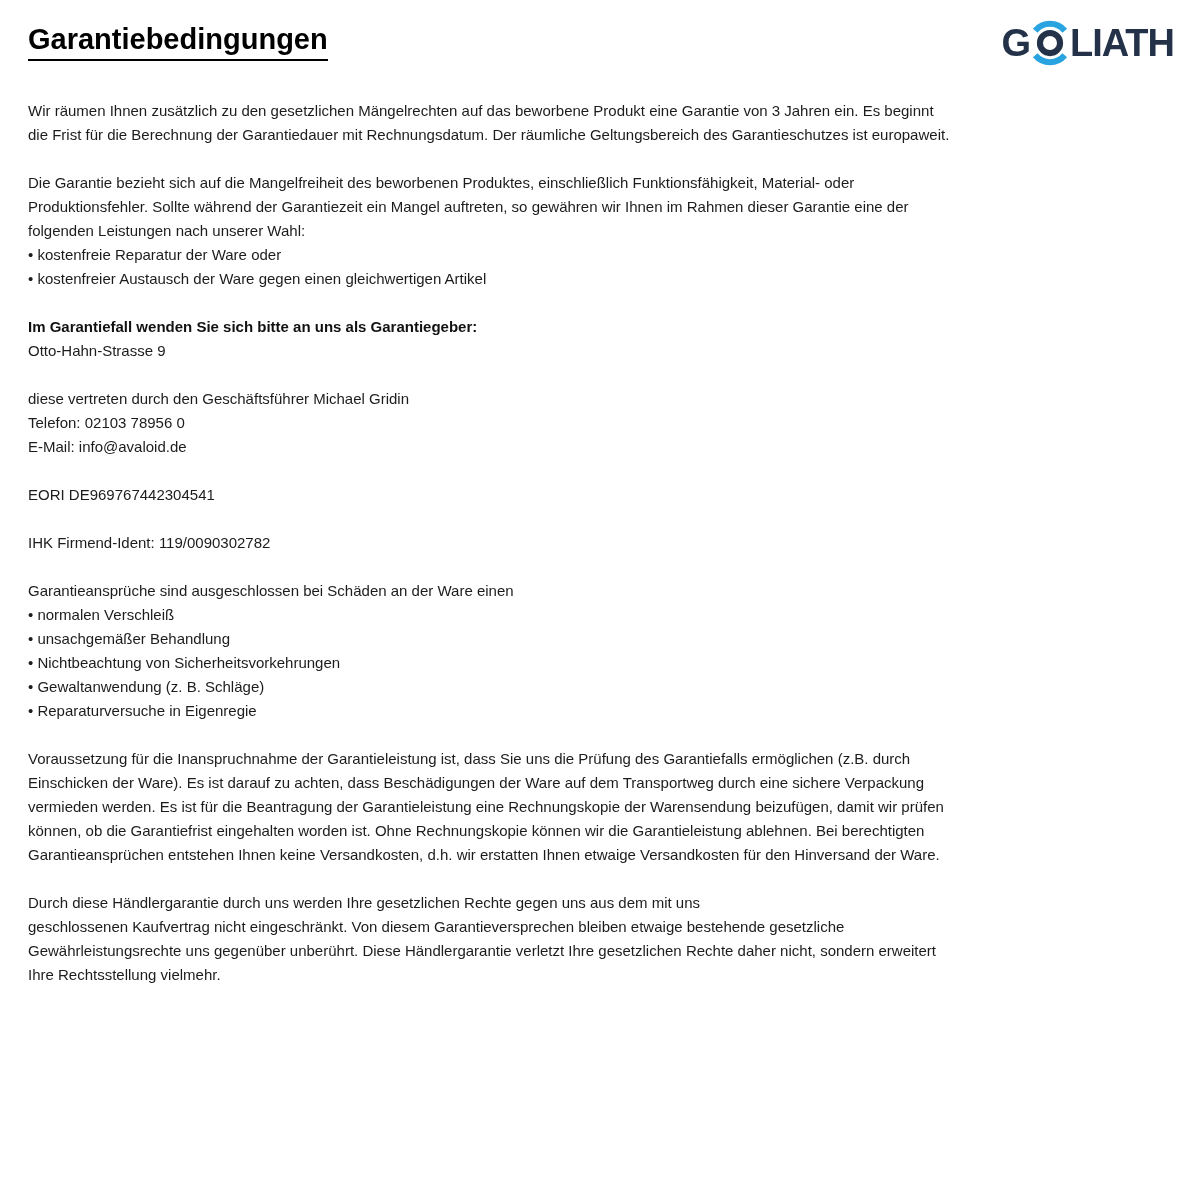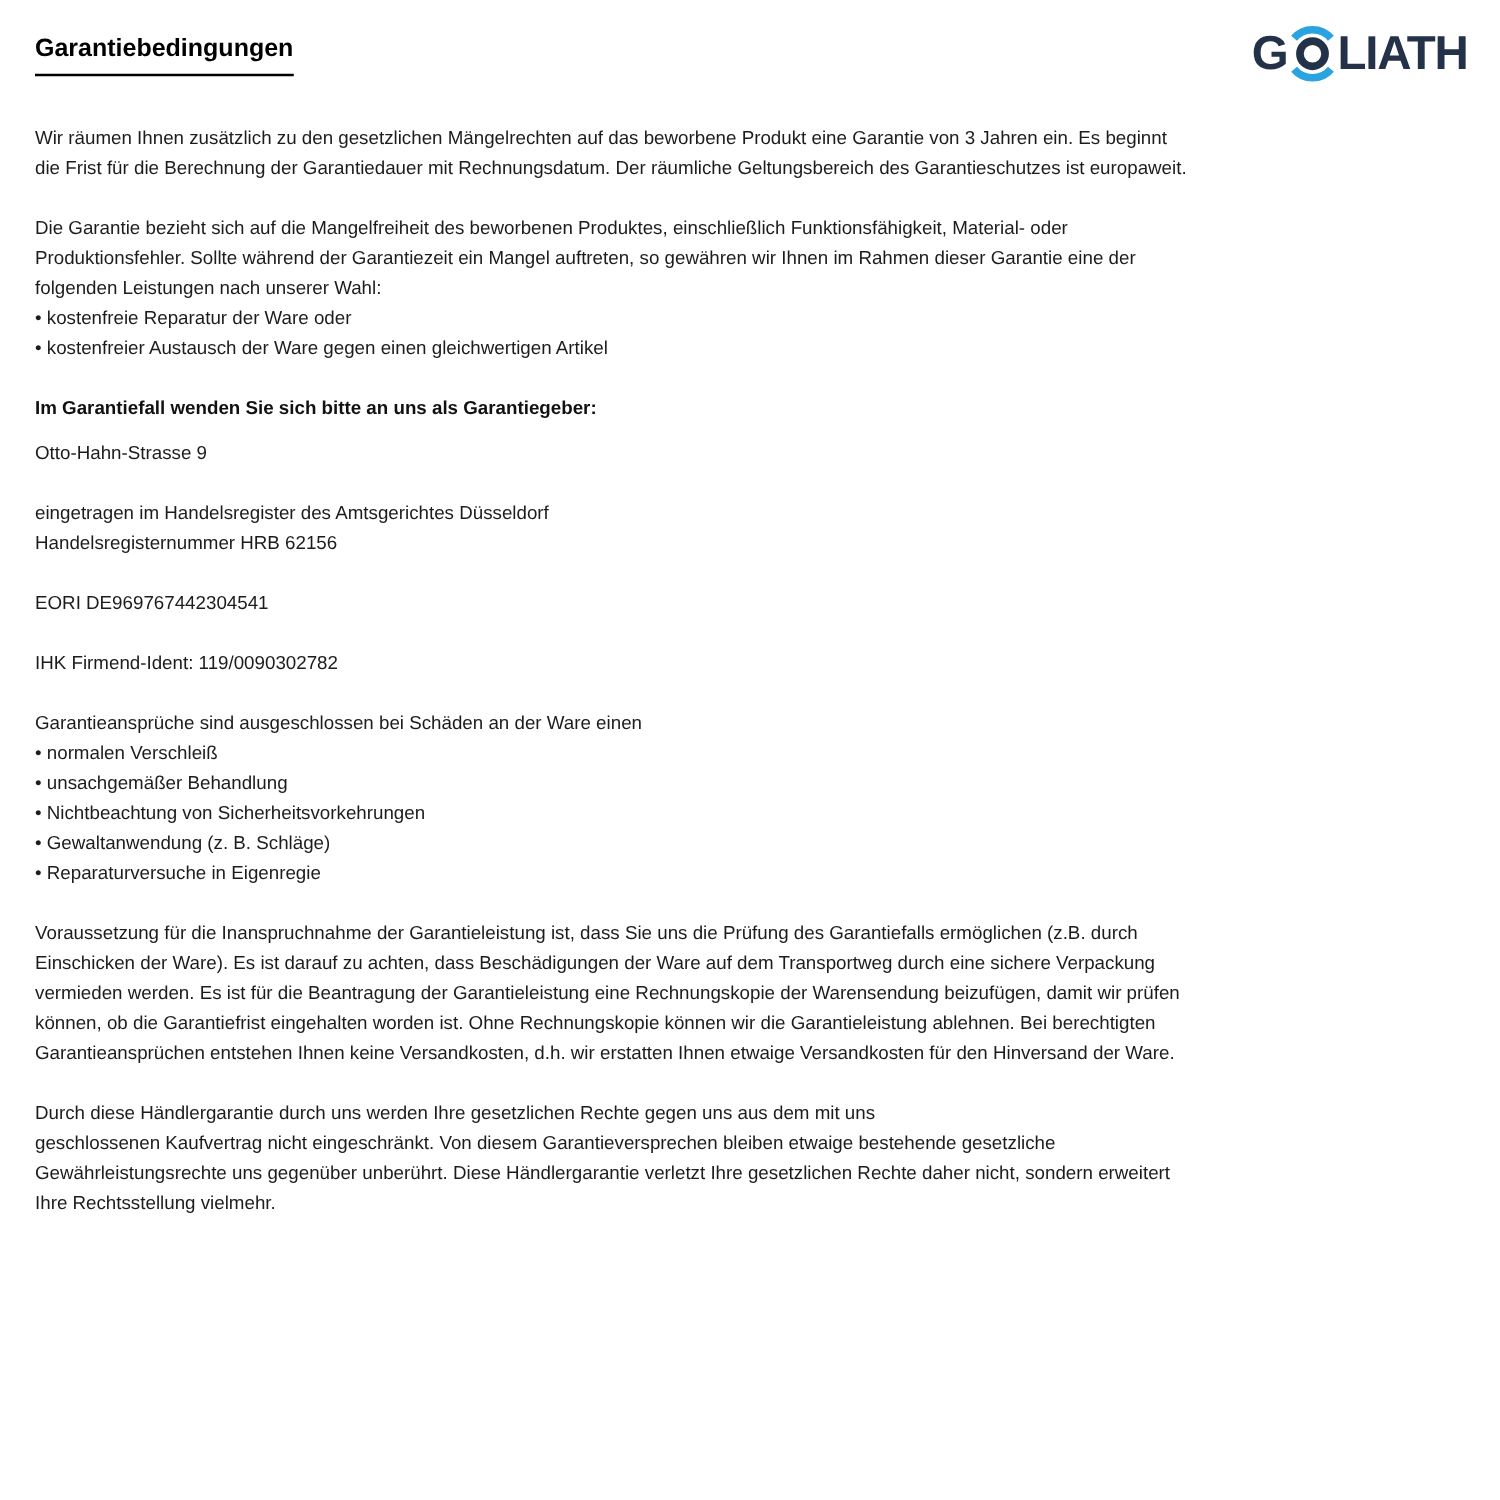--- a/index.html
+++ b/index.html
@@ -8,21 +8,21 @@
     background: #ffffff;
     font-family: "Liberation Sans", sans-serif;
     color: #1c1c1c;
     position: relative;
     overflow: hidden;
   }
   .page { padding: 22px 28px 0 28px; }
 
   .title {
     margin: 0 0 38px 0;
-    font-size: 20px;
+    font-size: 29px;
     font-weight: bold;
     color: #000000;
     line-height: 34px;
   }
   .title .underline {
     display: inline-block;
     border-bottom: 2.5px solid #000000;
     padding-bottom: 3px;
   }
 
@@ -41,21 +41,21 @@
   .logo svg { display: block; margin: 0 -1px; }
 
   .block {
     font-size: 15px;
     line-height: 24px;
     white-space: pre-line;
     margin: 0 0 24px 0;
   }
   .block.bold {
     font-weight: bold;
-    margin-bottom: 12px;
+    margin-bottom: 0;
     color: #111111;
   }
 </style>
 </head>
 <body>
 
 <div class="logo">
   <span>G</span>
   <svg width="42" height="58" viewBox="0 0 48 66" aria-hidden="true">
     <path d="M 7.15 18.9 A 22 22 0 0 1 40.85 18.9" fill="none" stroke="#29a4e0" stroke-width="7" stroke-linecap="butt"></path>
@@ -75,23 +75,24 @@
 Produktionsfehler. Sollte während der Garantiezeit ein Mangel auftreten, so gewähren wir Ihnen im Rahmen dieser Garantie eine der
 folgenden Leistungen nach unserer Wahl:
 • kostenfreie Reparatur der Ware oder
 • kostenfreier Austausch der Ware gegen einen gleichwertigen Artikel</p>
 
   <p class="block bold">Im Garantiefall wenden Sie sich bitte an uns als Garantiegeber:</p>
 
   <p class="block">Otto-Hahn-Strasse 9</p>
 
 
+  <p class="block">diese vertreten durch den Geschäftsführer Michael Gridin
+Telefon: 02103 78956 0
+E-Mail: info@avaloid.de</p>
 
-  <p class="block">eingetragen im Handelsregister des Amtsgerichtes Düsseldorf
-Handelsregisternummer HRB 62156</p>
 
   <p class="block">EORI DE969767442304541</p>
 
 
   <p class="block">IHK Firmend-Ident: 119/0090302782</p>
 
   <p class="block">Garantieansprüche sind ausgeschlossen bei Schäden an der Ware einen
 • normalen Verschleiß
 • unsachgemäßer Behandlung
 • Nichtbeachtung von Sicherheitsvorkehrungen

